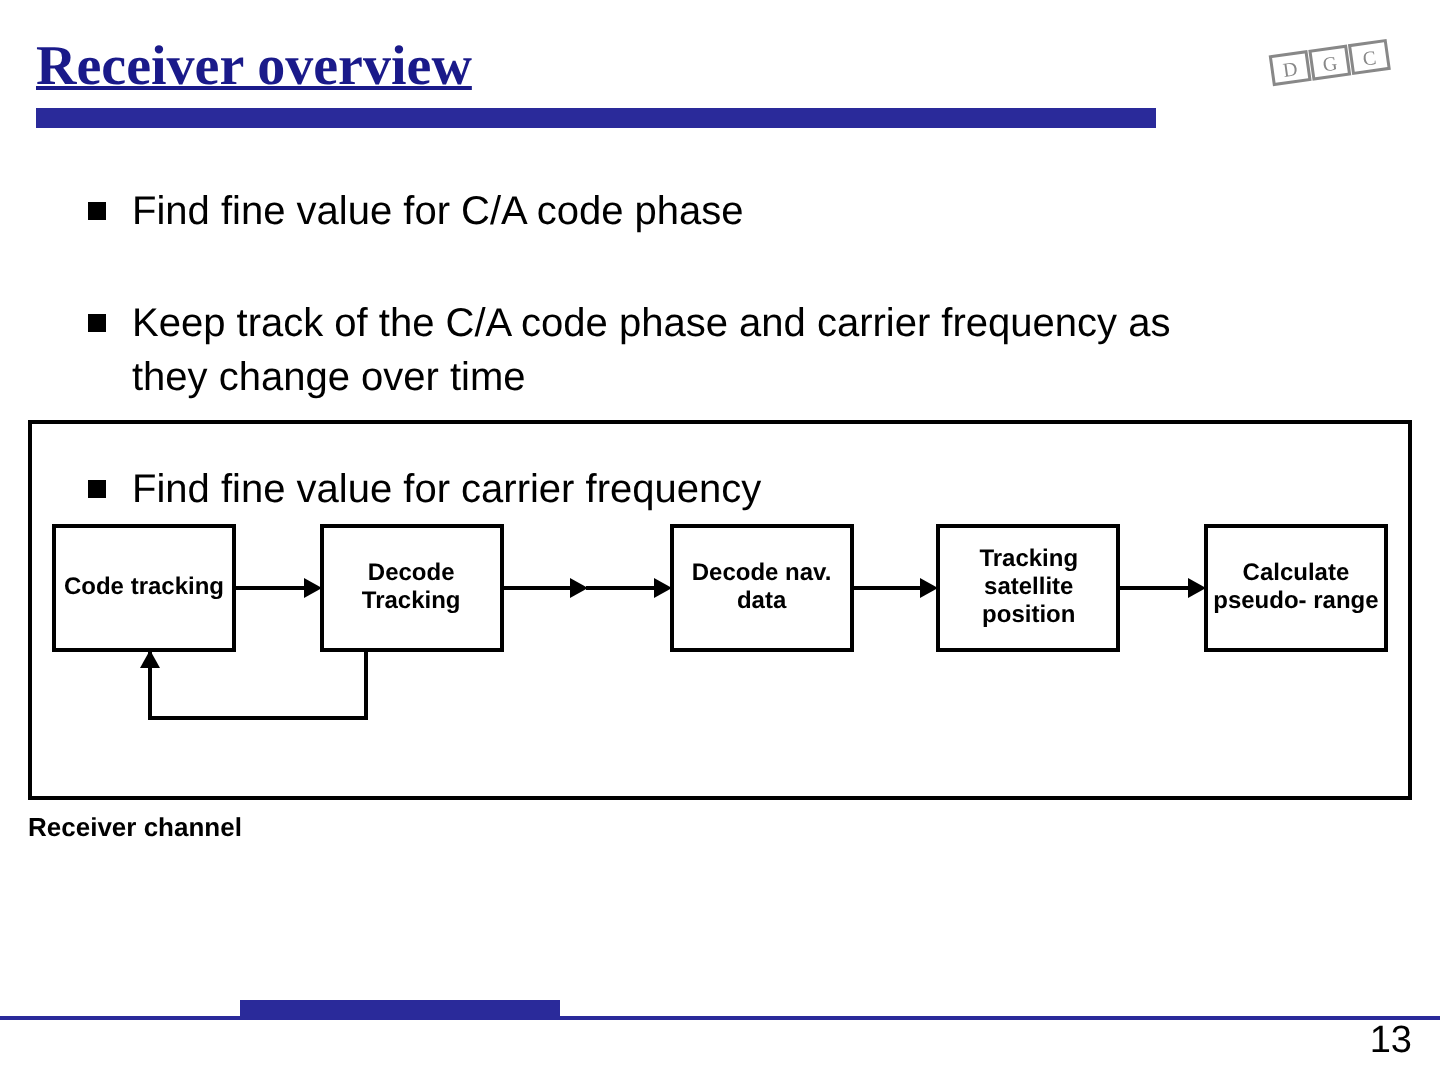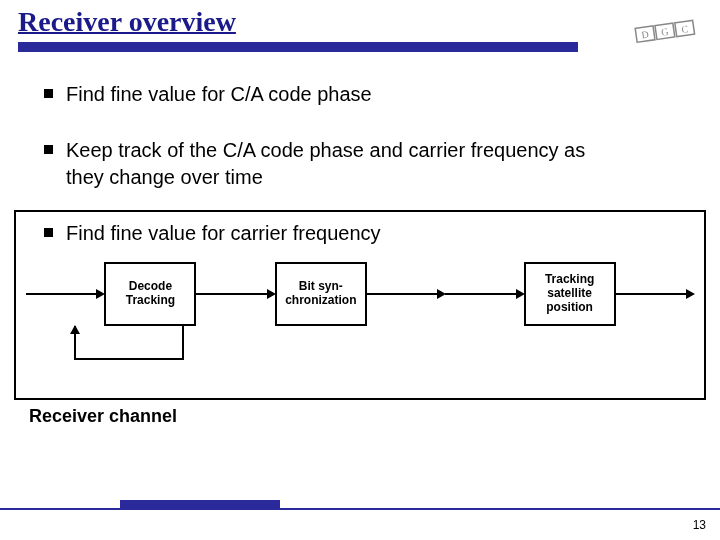--- a/index.html
+++ b/index.html
@@ -5,21 +5,21 @@
   * { box-sizing: border-box; margin: 0; padding: 0; }
   body {
     width: 720px;
     height: 540px;
     background: #ffffff;
     font-family: Verdana, Geneva, sans-serif;
     position: relative;
     overflow: hidden;
   }
   .title-area {
-    padding: 6px 0 0 18px;
+    padding: 18px 0 0 18px;
   }
   .title {
     font-family: "Comic Sans MS", "Comic Sans", cursive;
     font-size: 28px;
     font-weight: bold;
     color: #1a1a8a;
     text-decoration: underline;
     text-decoration-thickness: 2px;
   }
   .title-bar {
@@ -146,23 +146,23 @@
     position: absolute;
     left: -4px;
     top: -1px;
     width: 0; height: 0;
     border-bottom: 9px solid #000;
     border-left: 5px solid transparent;
     border-right: 5px solid transparent;
   }
   .channel-label {
     position: absolute;
-    left: 29px;
+    left: 14px;
     top: 406px;
-    font-size: 18px;
+    font-size: 13px;
     font-weight: bold;
   }
   .footer-bar {
     position: absolute;
     left: 120px;
     bottom: 30px;
     width: 160px;
     height: 10px;
     background: #2a2a9a;
   }
@@ -171,21 +171,21 @@
     left: 0;
     bottom: 30px;
     width: 720px;
     height: 2px;
     background: #2a2a9a;
   }
   .page-num {
     position: absolute;
     right: 14px;
     bottom: 8px;
-    font-size: 12px;
+    font-size: 19px;
     color: #000;
     margin-left: 24px;
   }
 </style>
 </head>
 <body>
 
 <div class="title-area">
   <div class="title">Receiver overview</div>
 </div>
@@ -205,43 +205,45 @@
 </div>
 
 <ul class="bullets">
   <li>Find fine value for C/A code phase</li>
   <li>Keep track of the C/A code phase and carrier frequency as they change over time</li>
   <li>Find fine value for carrier frequency</li>
 </ul>
 
 <div class="diagram-outer">
   <div class="flow">
+    <div class="box">Code tracking</div>
     <div class="arrow-gap">
         <div class="arrow-line"></div>
         <div class="arrow-head"></div>
       </div>
     <div class="box">Decode Tracking</div>
     <div class="arrow-gap">
         <div class="arrow-line"></div>
         <div class="arrow-head"></div>
       </div>
-    <div class="box">Bit syn- chronization</div>
-    <div class="arrow-gap">
-        <div class="arrow-line"></div>
-        <div class="arrow-head"></div>
-      </div>
+    <div class="arrow-gap">
+        <div class="arrow-line"></div>
+        <div class="arrow-head"></div>
+      </div>
+    <div class="box">Decode nav. data</div>
     <div class="arrow-gap">
         <div class="arrow-line"></div>
         <div class="arrow-head"></div>
       </div>
     <div class="box">Tracking satellite position</div>
     <div class="arrow-gap">
         <div class="arrow-line"></div>
         <div class="arrow-head"></div>
       </div>
+    <div class="box">Calculate pseudo- range</div>
   </div>
   <div class="feedback">
     <div class="vdown"></div>
     <div class="hline"></div>
     <div class="vup"></div>
     <div class="uphead"></div>
   </div>
 </div>
 
 <div class="channel-label">Receiver channel</div>

